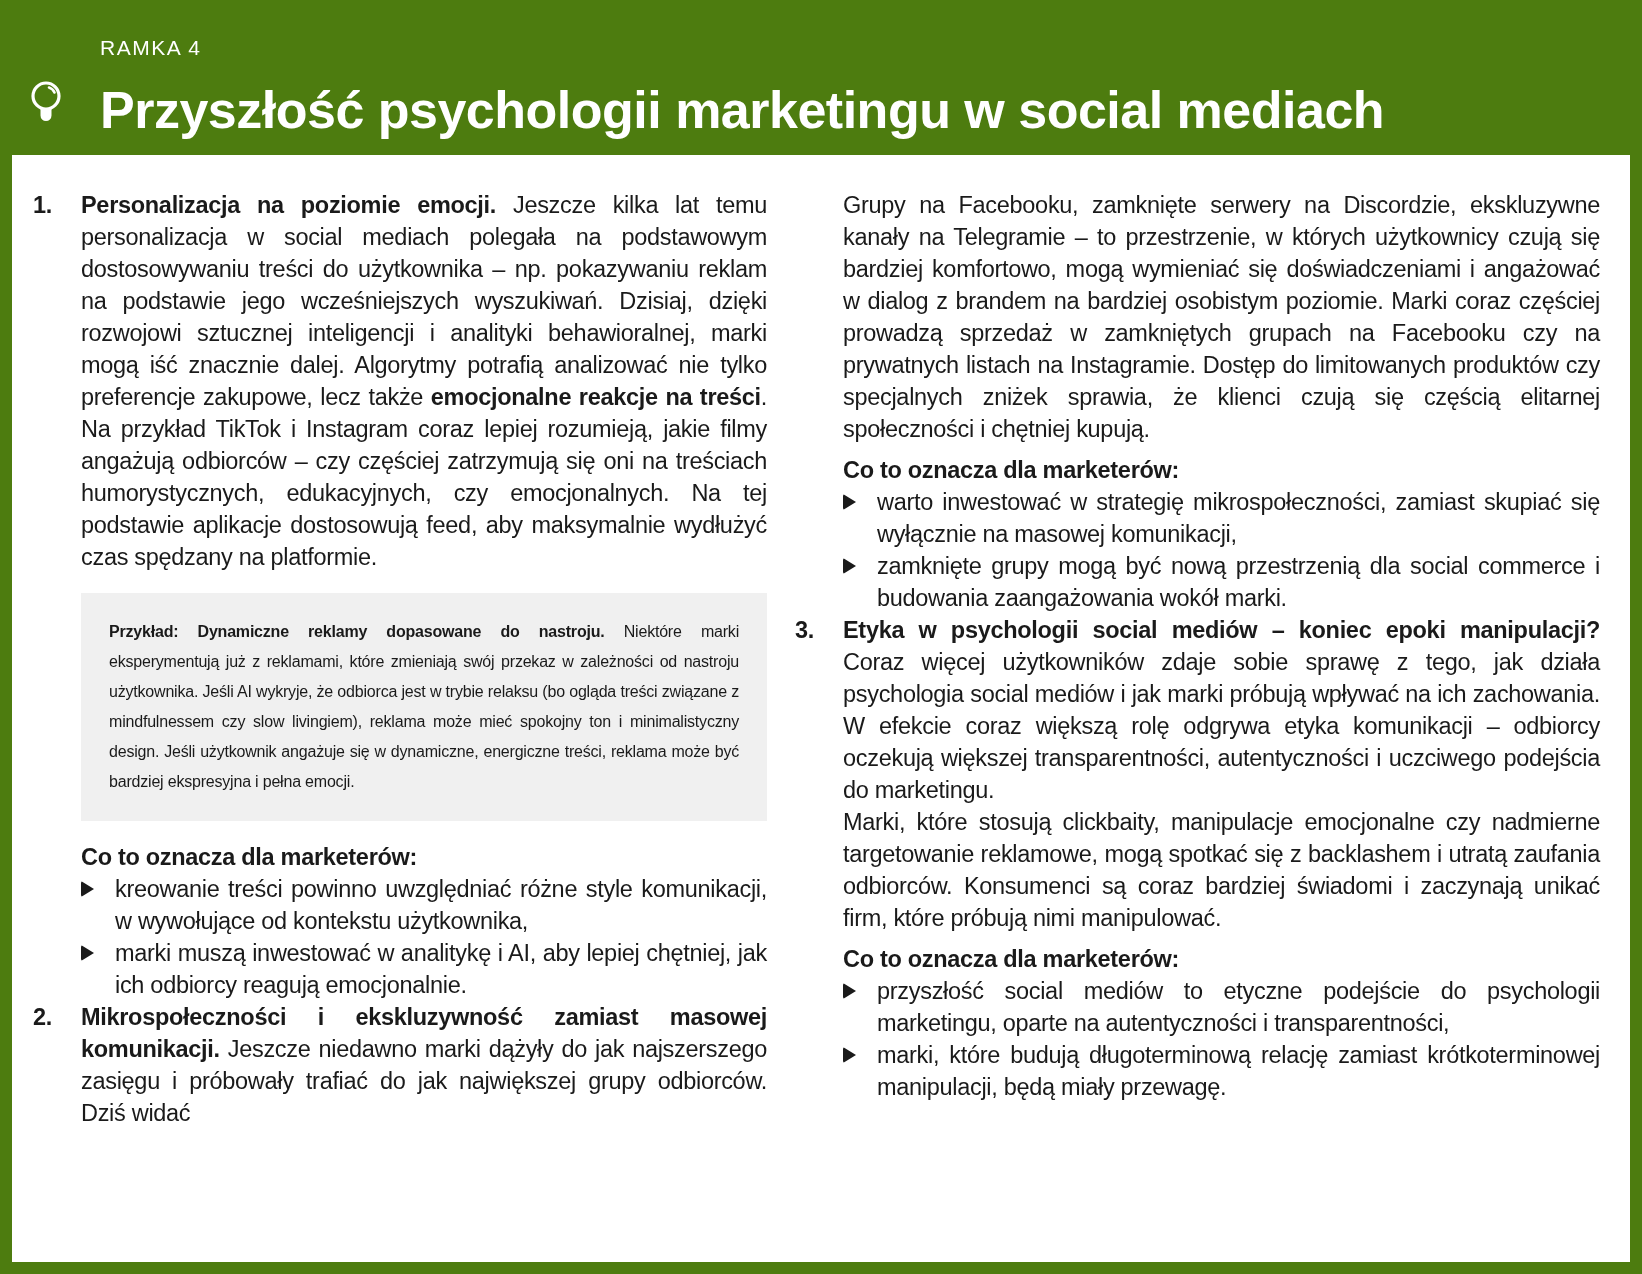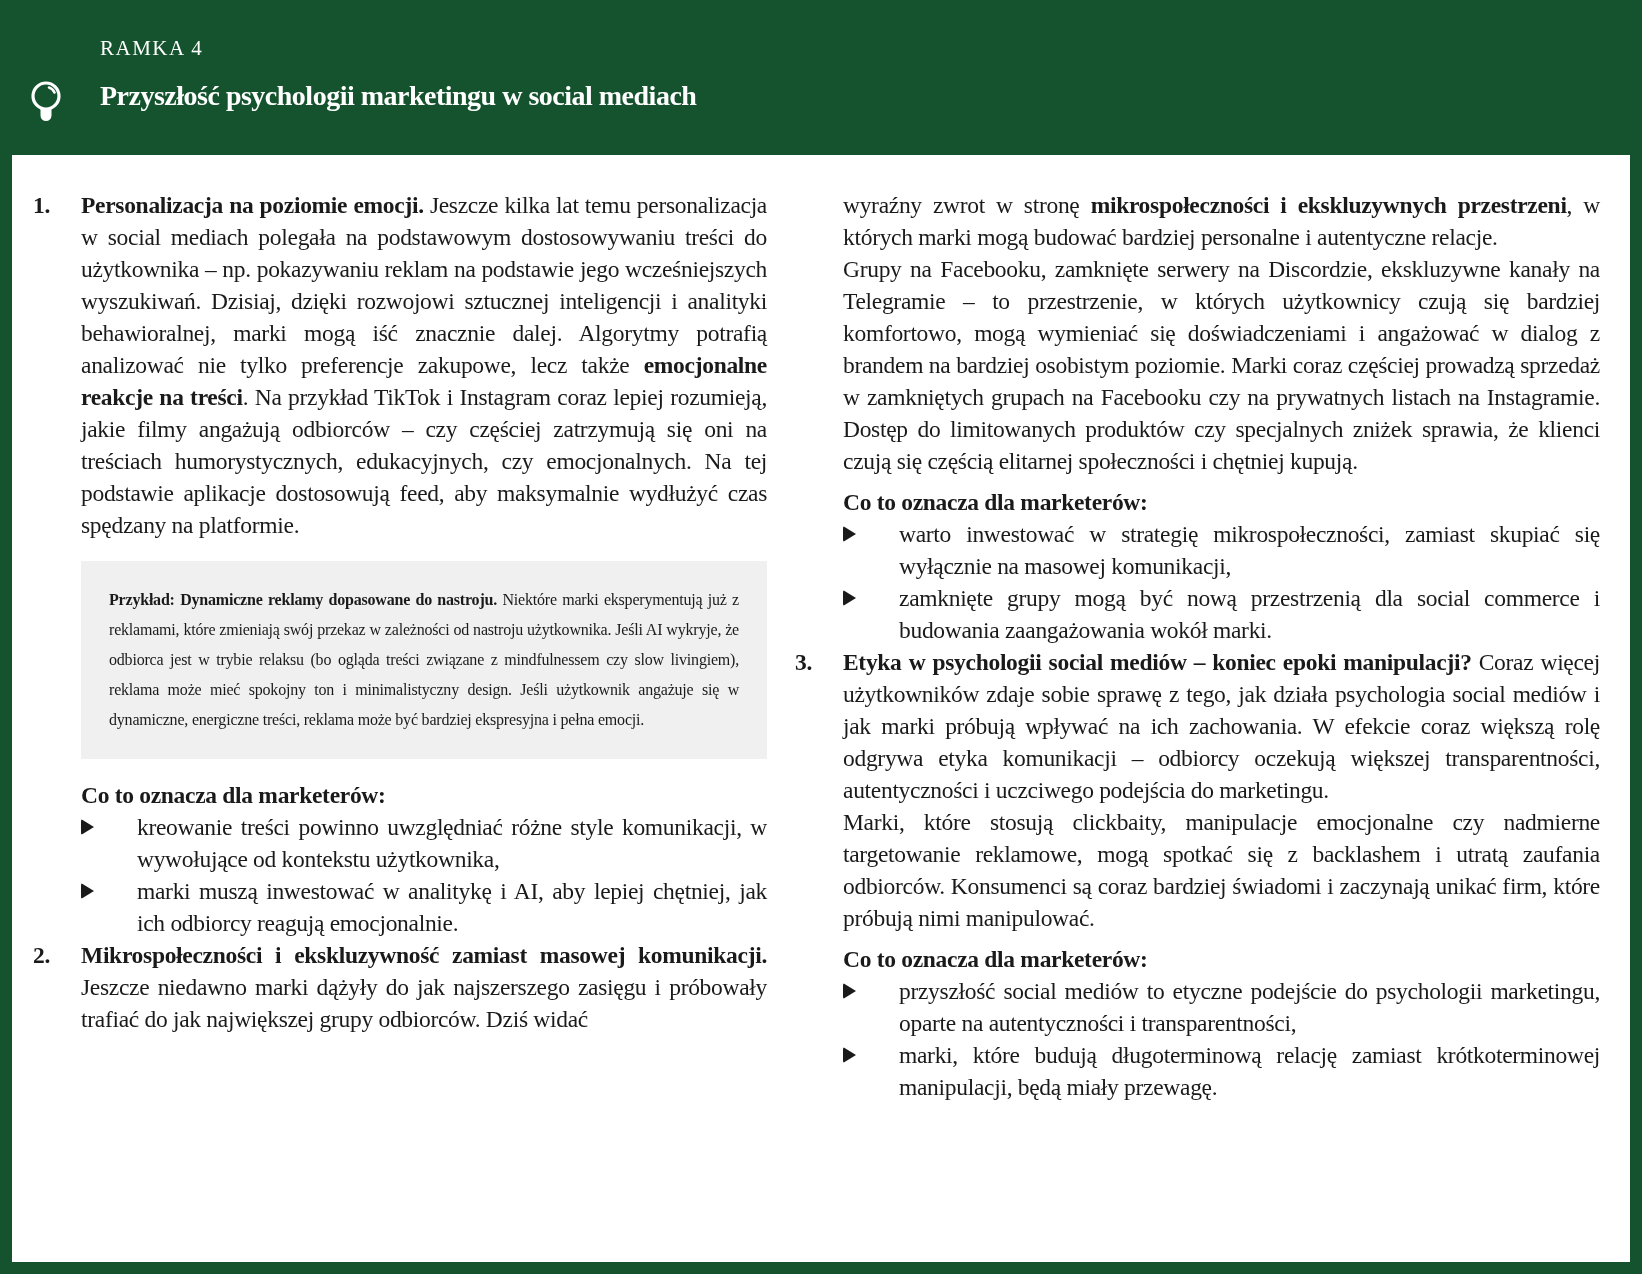--- a/index.html
+++ b/index.html
@@ -13,21 +13,21 @@
   }
   
   .hdr{position:absolute;top:0;left:0;right:0;height:155px;color:#fff;}
   .kicker{
     position:absolute;left:100px;top:36px;
     font-size:21px;font-weight:500;letter-spacing:1.5px;color:#fff;
   }
   .bulb{position:absolute;left:28px;top:80px;}
   .title{
     position:absolute;left:100px;top:80px;
-    font-size:28px;font-weight:bold;color:#fff;letter-spacing:-0.5px;
+    font-size:52px;font-weight:bold;color:#fff;letter-spacing:-0.5px;
     white-space:nowrap;
   }
   
   .sheet{
     position:absolute;left:12px;right:12px;top:155px;bottom:12px;
     background:#ffffff;
     box-sizing:border-box;
     padding:34px 30px 0 21px;
     display:flex;
     column-gap:28px;
@@ -38,40 +38,40 @@
   .col-left{width:734px;flex:0 0 auto;}
   .col-right{flex:1 1 auto;min-width:0;}
 
   
   .list-item{display:flex;}
   .num{flex:0 0 48px;font-weight:bold;}
   .item-text{flex:1 1 auto;text-align:justify;}
   .indent{margin-left:48px;}
   .para{text-align:justify;}
   .subheading{font-weight:bold;margin-top:9px;}
-  .bullet{display:flex;gap:22px;}
+  .bullet{display:flex;}
   .tri{
     flex:0 0 13px;width:13px;height:16px;margin-top:8px;
     background:#1a1a1a;
     clip-path:polygon(0 0,100% 50%,0 100%);
     border-radius:2px;
   }
   .bullet-text{flex:1 1 auto;margin-left:21px;text-align:justify;}
   .example-box{
     background:#F0F0F0;
     margin:20px 0 20px 48px;
     padding:24px 28px;
   }
   .example-text{font-size:16px;line-height:30px;text-align:justify;letter-spacing:-0.2px;}
   b{font-weight:bold;}
 </style>
 </head>
 <body>
 
-<div class="page" style="background: #14532d; font-family: Liberation Serif, serif;">
+<div class="page" style="background: #4d7c0f;">
 
   <div class="hdr">
     <div class="kicker">RAMKA 4</div>
     <span class="bulb">
       <svg width="36" height="56" viewBox="0 0 36 56" aria-hidden="true">
         <circle cx="18" cy="16" r="13" fill="none" stroke="#ffffff" stroke-width="3.2"></circle>
         <path d="M21 7.5 a9 9 0 0 1 5.5 5" fill="none" stroke="#ffffff" stroke-width="2.6" stroke-linecap="round"></path>
         <path d="M12.5 28 h11 v7.5 a5.5 5.5 0 0 1 -11 0 z" fill="#ffffff"></path>
       </svg>
     </span>
@@ -95,21 +95,20 @@
         <div class="bullet indent">
           <span class="tri"></span>
           <div class="bullet-text"><span>marki muszą inwestować w analitykę i AI, aby lepiej chętniej, jak ich odbiorcy reagują emocjonalnie.</span></div>
         </div>
         <div class="list-item">
           <div class="num">2.</div>
           <div class="item-text"><b>Mikrospołeczności i ekskluzywność zamiast masowej komunikacji. </b><span>Jeszcze niedawno marki dążyły do jak najszerszego zasięgu i próbowały trafiać do jak największej grupy odbiorców. Dziś widać</span></div>
         </div>
       </div>
     <div class="col col-right">
-        <div class="para indent"><span>wyraźny zwrot w stronę </span><b>mikrospołeczności i ekskluzywnych przestrzeni</b><span>, w których marki mogą budować bardziej personalne i autentyczne relacje.</span></div>
         <div class="para indent"><span>Grupy na Facebooku, zamknięte serwery na Discordzie, ekskluzywne kanały na Telegramie – to przestrzenie, w których użytkownicy czują się bardziej komfortowo, mogą wymieniać się doświadczeniami i angażować w dialog z brandem na bardziej osobistym poziomie. Marki coraz częściej prowadzą sprzedaż w zamkniętych grupach na Facebooku czy na prywatnych listach na Instagramie. Dostęp do limitowanych produktów czy specjalnych zniżek sprawia, że klienci czują się częścią elitarnej społeczności i chętniej kupują.</span></div>
         <div class="subheading indent">Co to oznacza dla marketerów:</div>
         <div class="bullet indent">
           <span class="tri"></span>
           <div class="bullet-text"><span>warto inwestować w strategię mikrospołeczności, zamiast skupiać się wyłącznie na masowej komunikacji,</span></div>
         </div>
         <div class="bullet indent">
           <span class="tri"></span>
           <div class="bullet-text"><span>zamknięte grupy mogą być nową przestrzenią dla social commerce i budowania zaangażowania wokół marki.</span></div>
         </div>

